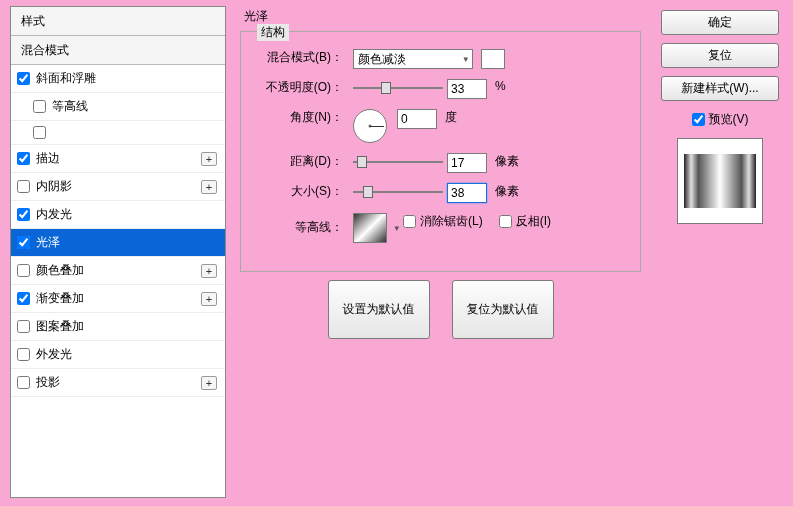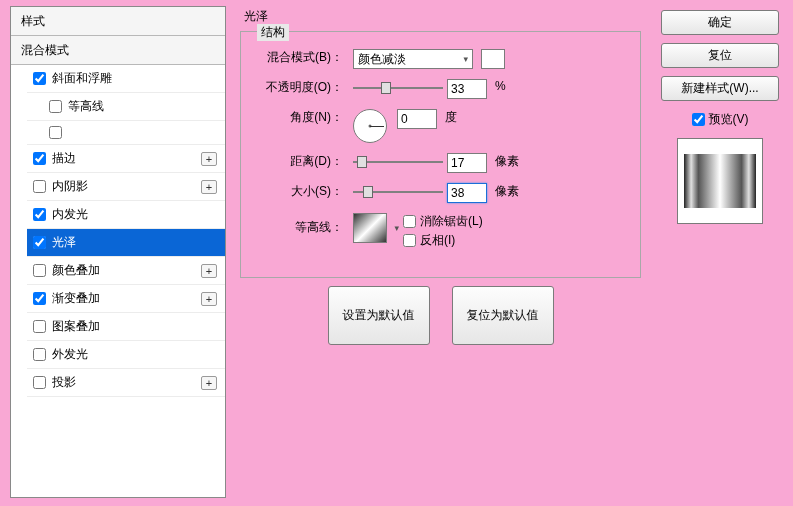--- a/index.html
+++ b/index.html
@@ -2,21 +2,21 @@
 <html><head>
 <meta charset="utf-8">
 <style>
 * { box-sizing: border-box; margin: 0; padding: 0; font-family: "Microsoft YaHei", sans-serif; font-size: 12px; }
 body { background: #e8e8e8; width: 793px; height: 506px; overflow: hidden; }
 .dialog { width: 793px; height: 506px; background: #f9a8d4; display: flex; padding: 6px 8px 8px 10px; gap: 10px; }
 
 .left-panel { width: 216px; background: #fff; border: 1px solid #898989; display: flex; flex-direction: column; }
 .left-header { background: #f5f5f5; padding: 6px 10px 5px; border-bottom: 1px solid #b8b8b8; }
 .left-subheader { background: #f5f5f5; padding: 6px 10px 5px; border-bottom: 1px solid #b8b8b8; }
-.style-list { flex: 1; overflow: auto; padding-left: 16px; }
+.style-list { flex: 1; overflow: auto; }
 .style-item { display: flex; align-items: center; padding: 5px 8px 5px 6px; border-bottom: 1px solid #ececec; cursor: pointer; }
 .style-item.indent { padding-left: 22px; }
 .style-item.selected { background: #0a66d6; color: #fff; }
 .style-item input[type=checkbox] { margin-right: 6px; width: 13px; height: 13px; }
 .style-item .label { flex: 1; }
 .plus-icon { display: inline-block; width: 16px; height: 14px; border: 1px solid #9a9a9a; border-radius: 2px; text-align: center; line-height: 12px; background: #f6f6f6; color: #333; font-size: 11px; }
 
 .left-footer { border-top: 1px solid #b8b8b8; padding: 4px 8px; display: flex; justify-content: space-between; align-items: center; background: #f5f5f5; }
 .fx-label { font-style: italic; font-size: 11px; color: #444; }
 .trash-icon svg, .tri-icon svg { display: block; }
@@ -37,21 +37,21 @@
 .num-input { width: 40px; height: 20px; border: 1px solid #7b7b7b; background: #fff; padding: 0 3px; text-align: left; display: flex; align-items: center; }
 .num-input.active { border: 1px solid #1a6fd8; box-shadow: 0 0 2px #4d9aee; }
 .unit { margin-left: 4px; }
 
 .angle-dial { width: 34px; height: 34px; border: 1px solid #7a7a7a; border-radius: 50%; background: #fff; position: relative; margin-right: 6px; }
 .angle-dial .dot { position: absolute; width: 3px; height: 3px; background: #666; border-radius: 50%; top: 50%; left: 50%; transform: translate(-50%,-50%); }
 .angle-dial .hand { position: absolute; width: 14px; height: 1px; background: #333; top: 50%; left: 50%; transform-origin: left center; transform: rotate(0deg); }
 
 .contour-thumb { width: 34px; height: 30px; border: 1px solid #7a7a7a; background: linear-gradient(135deg,#333 0%, #fff 50%, #333 100%); position: relative; }
 .contour-col { display: flex; align-items: flex-start; gap: 16px; }
-.contour-checks { display: flex; flex-direction: column; gap: 2px; }
+.contour-checks { display: flex; gap: 16px; }
 .contour-checks label { display: flex; align-items: center; gap: 4px; }
 
 .btn-row { display: flex; gap: 22px; justify-content: center; margin-top: 8px; }
 .btn { border: 1px solid #7b7b7b; background: linear-gradient(#fdfdfd,#e6e6e6); padding: 20px 14px; border-radius: 3px; cursor: pointer; min-width: 92px; text-align: right; }
 .rbtn { border: 1px solid #7b7b7b; background: linear-gradient(#fdfdfd,#e6e6e6); padding: 3px 0; border-radius: 3px; cursor: pointer; width: 118px; text-align: center; margin-bottom: 8px; }
 
 .right-panel { width: 130px; display: flex; flex-direction: column; align-items: center; padding-top: 4px; }
 .preview-row { display: flex; align-items: center; gap: 4px; margin-top: 2px; margin-bottom: 10px; }
 .preview-box { width: 86px; height: 86px; border: 1px solid #7a7a7a; background: #fff; display: flex; align-items: center; justify-content: center; }
 .preview-inner { width: 72px; height: 54px; background: linear-gradient(90deg,#222 0%, #e0e0e0 10%, #555 20%, #fff 50%, #555 80%, #e0e0e0 90%, #222 100%); }

